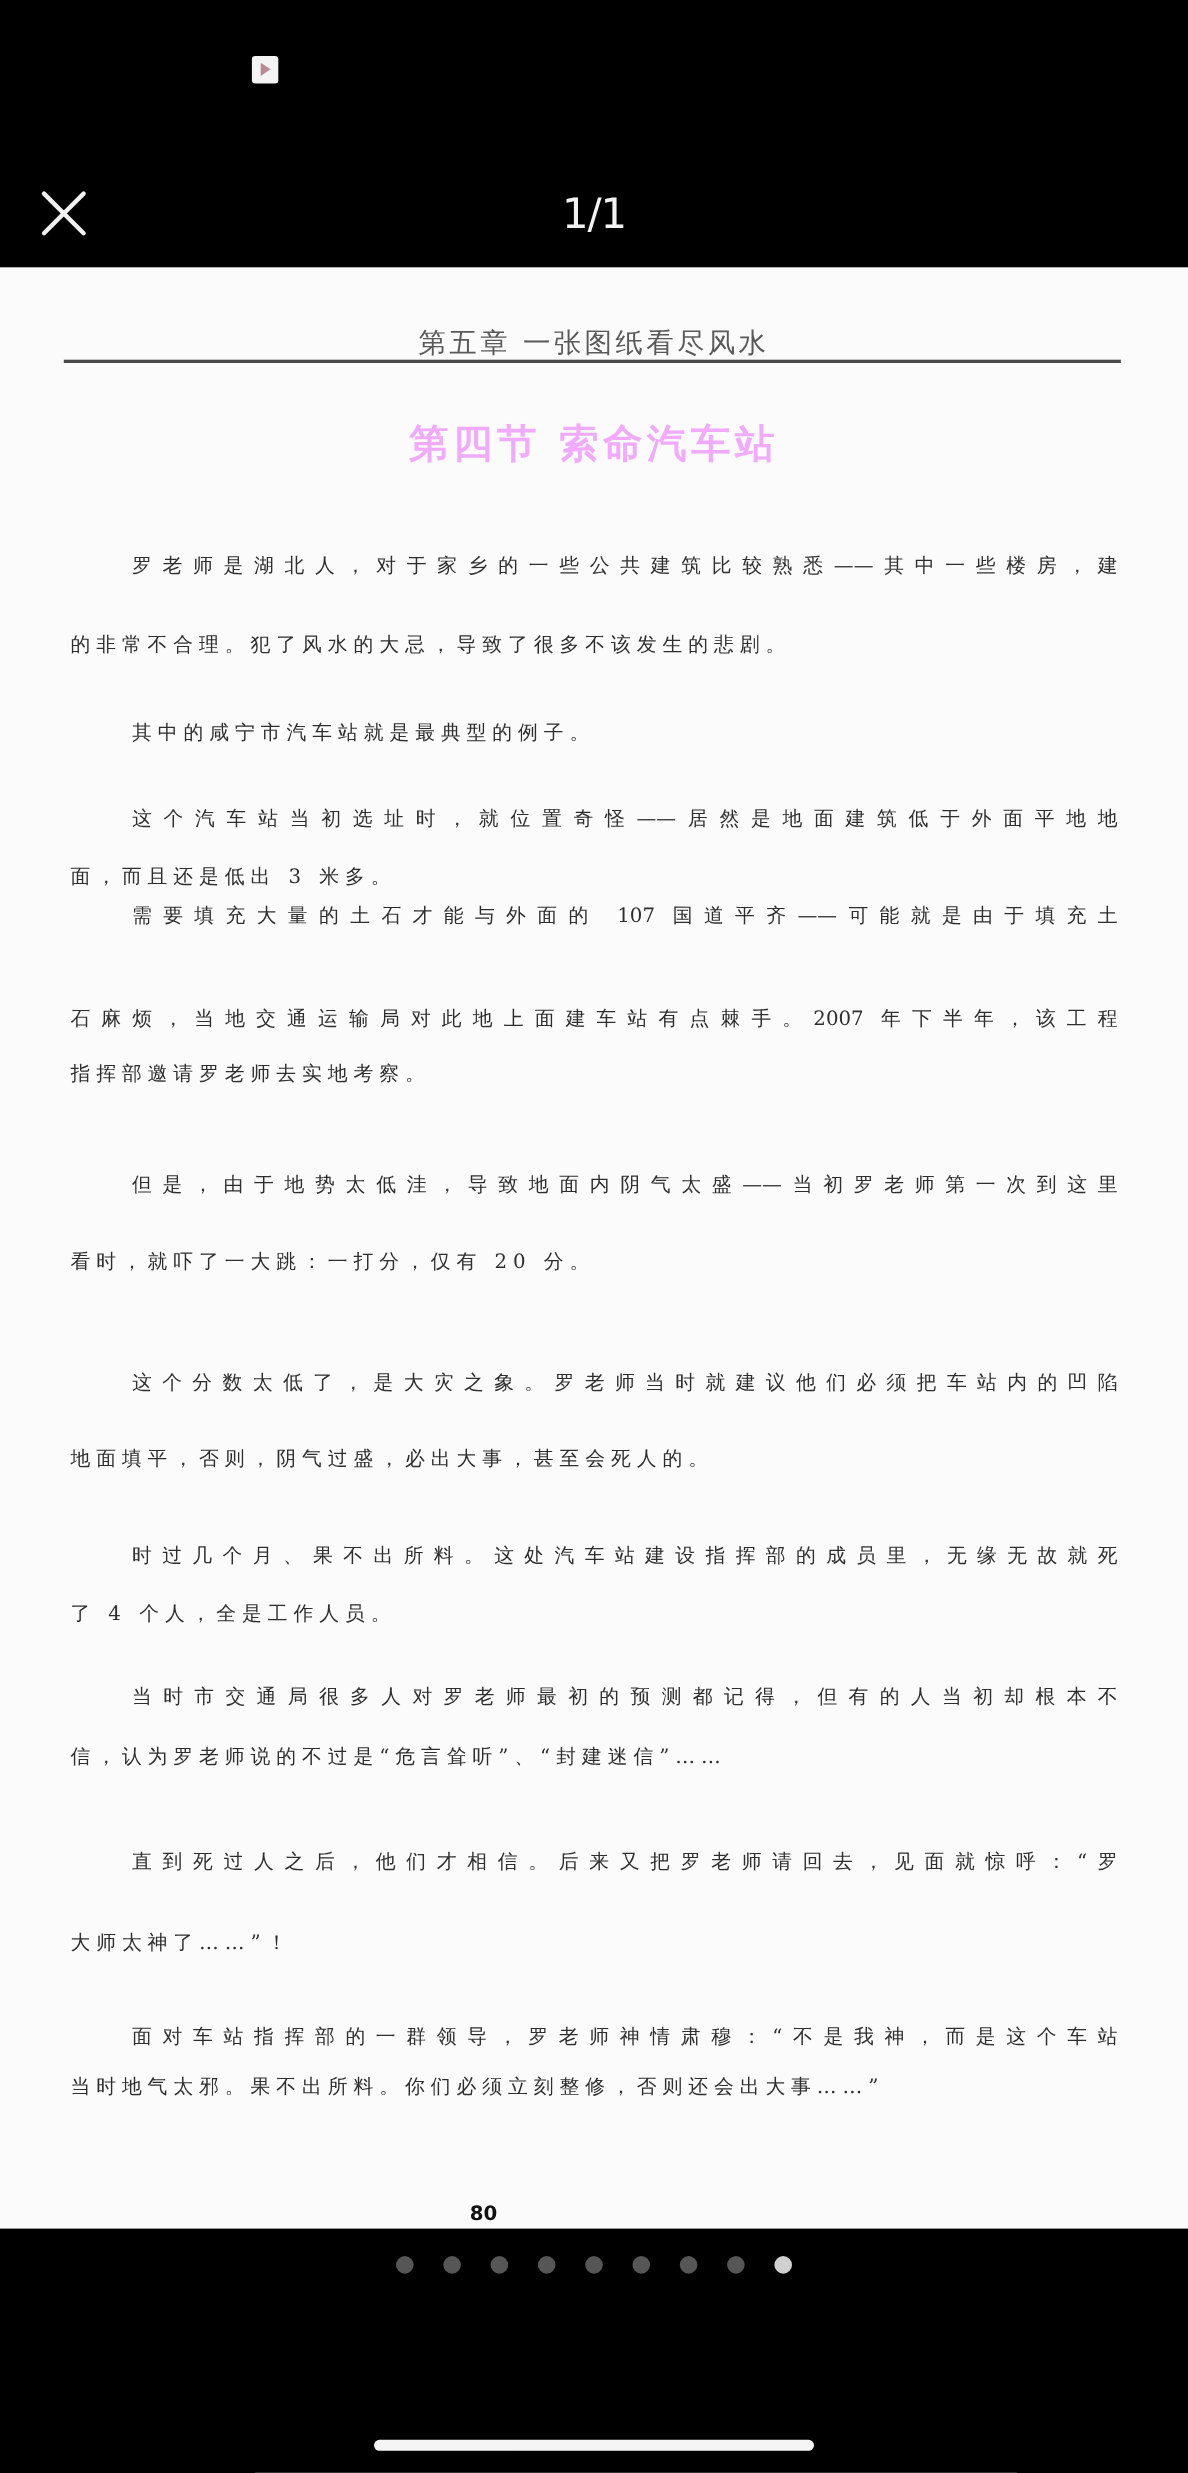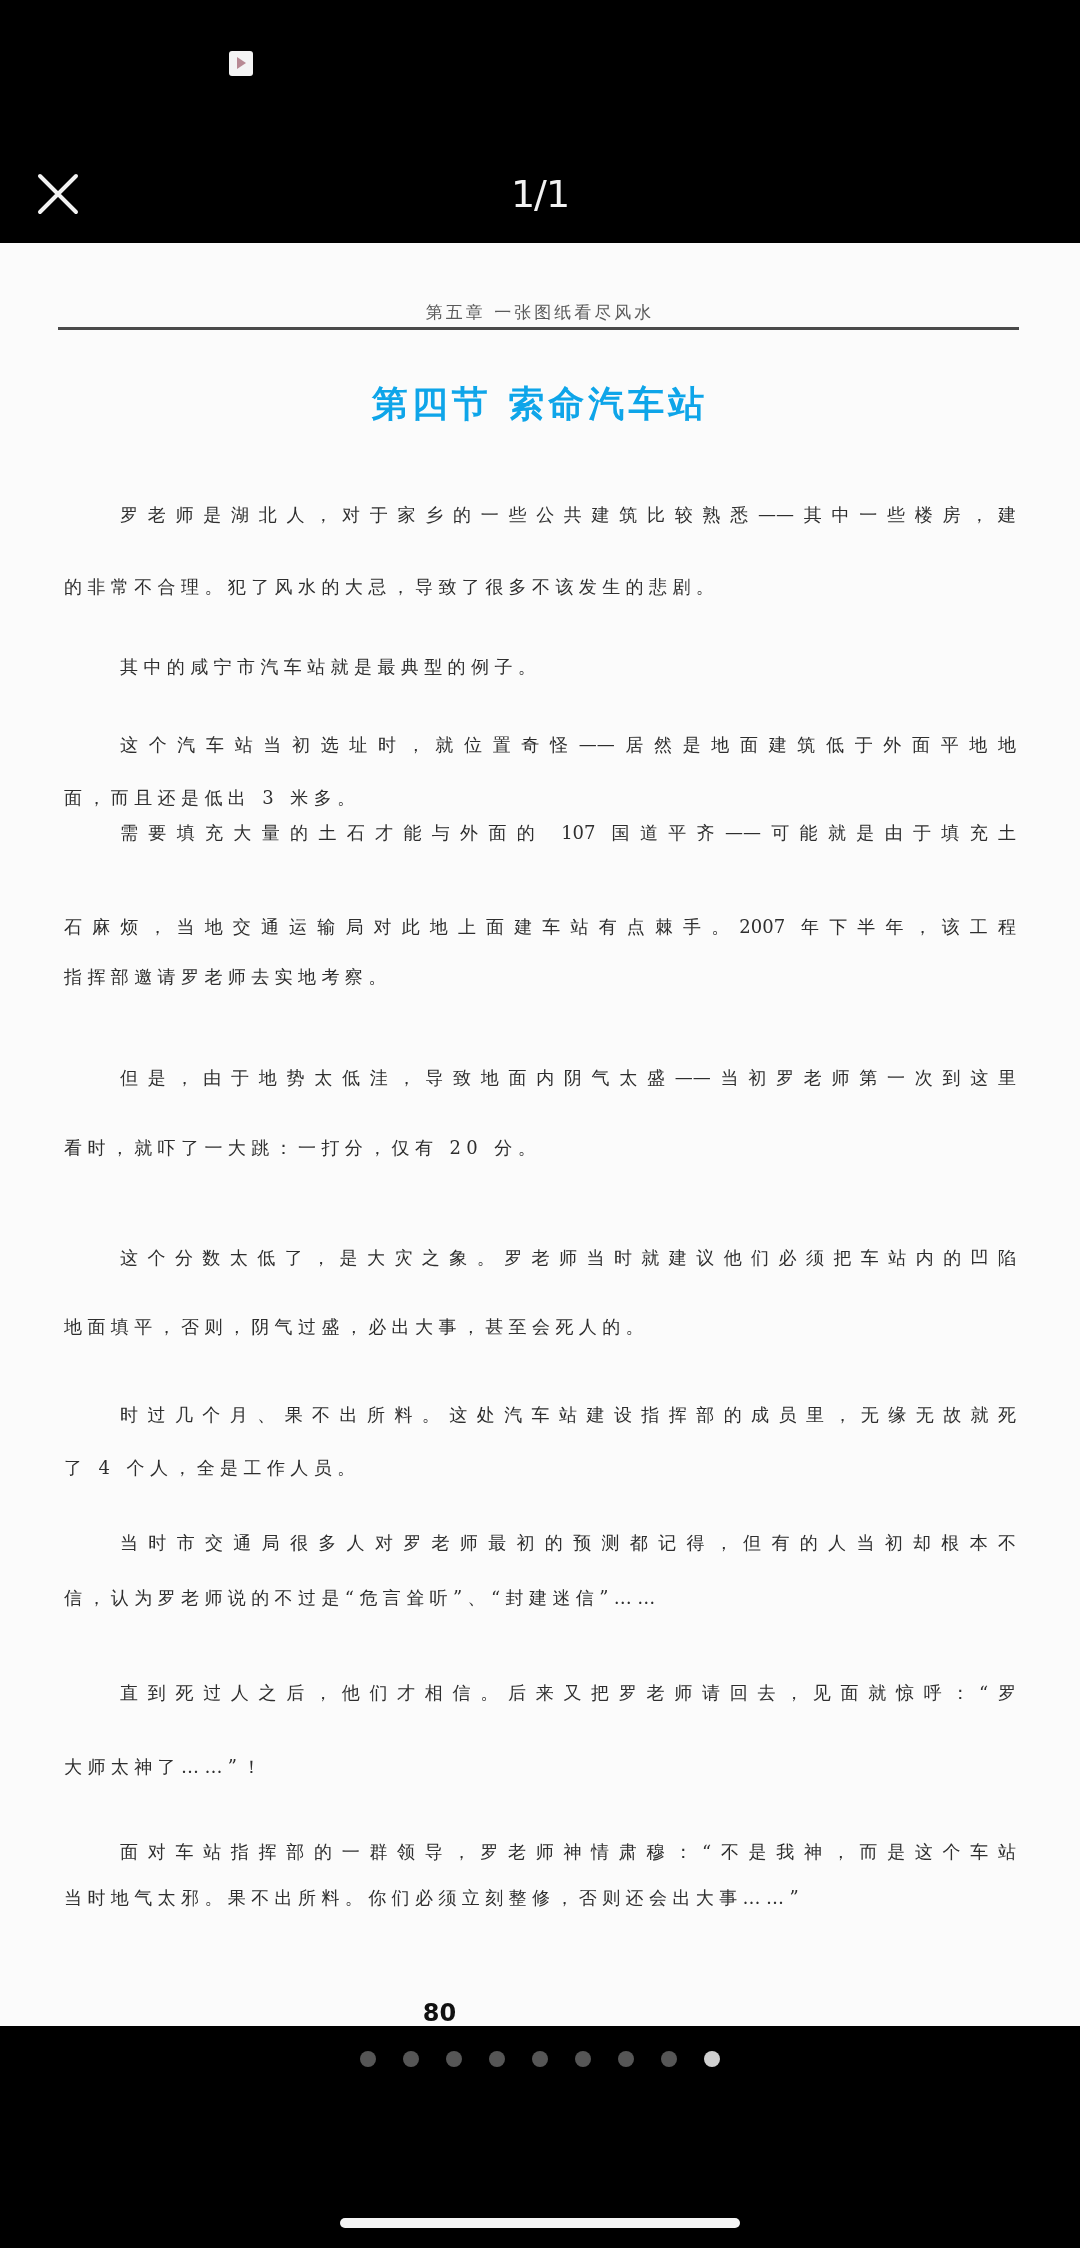--- a/index.html
+++ b/index.html
@@ -20,38 +20,38 @@
   .counter {
     left: 490px; top: 172px; width: 100px; text-align: center; color: #f2f2f2;
     font-family: "DejaVu Sans", "Liberation Sans", sans-serif; font-size: 38px; line-height: 44px;
     font-weight: 400; letter-spacing: -1px;
   }
   .page {
     left: 0; top: 243px; width: 1080px; height: 1783px; background: #fbfbfb;
   }
   .chap-header {
     left: 0; width: 1080px; top: 299px; text-align: center; color: #5a5a5a;
-    font-size: 17px; line-height: 26px; letter-spacing: 3px;
+    font-size: 25px; line-height: 26px; letter-spacing: 3px;
   }
   .rule { left: 58px; top: 327px; width: 961px; height: 3px; background: #4a4a4a; }
   .title {
-    left: 0; width: 1080px; top: 382px; text-align: center; color: #0ea5e9;
+    left: 0; width: 1080px; top: 382px; text-align: center; color: #f0abfc;
     font-family: "DejaVu Sans", "Liberation Sans", sans-serif;
     font-size: 36px; line-height: 44px; letter-spacing: 4px; font-weight: bold;
   }
   .line {
     left: 64px; color: #2e2e2e; font-size: 18px; line-height: 32px; white-space: nowrap;
     letter-spacing: 5.4px;
   }
   .line.indent { left: 120px; }
   .line.full { width: 952px; text-align: justify; text-align-last: justify; letter-spacing: 0; }
   .page-num {
     left: 0; width: 879px; top: 1999px; text-align: center; color: #111;
     font-family: "DejaVu Sans", "Liberation Sans", sans-serif; font-weight: bold;
-    font-size: 24px; line-height: 28px;
+    font-size: 18px; line-height: 28px;
   }
   .dot { width: 16px; height: 16px; border-radius: 50%; background: #565656; top: 2051px; cursor: pointer; }
   .dot.active { background: #d0d0d0; }
   .home-bar { left: 340px; top: 2218px; width: 400px; height: 10px; border-radius: 5px; background: #f5f5f5; }
 </style>
 </head>
 <body>
 
 <div class="abs status-icon"></div>
 

